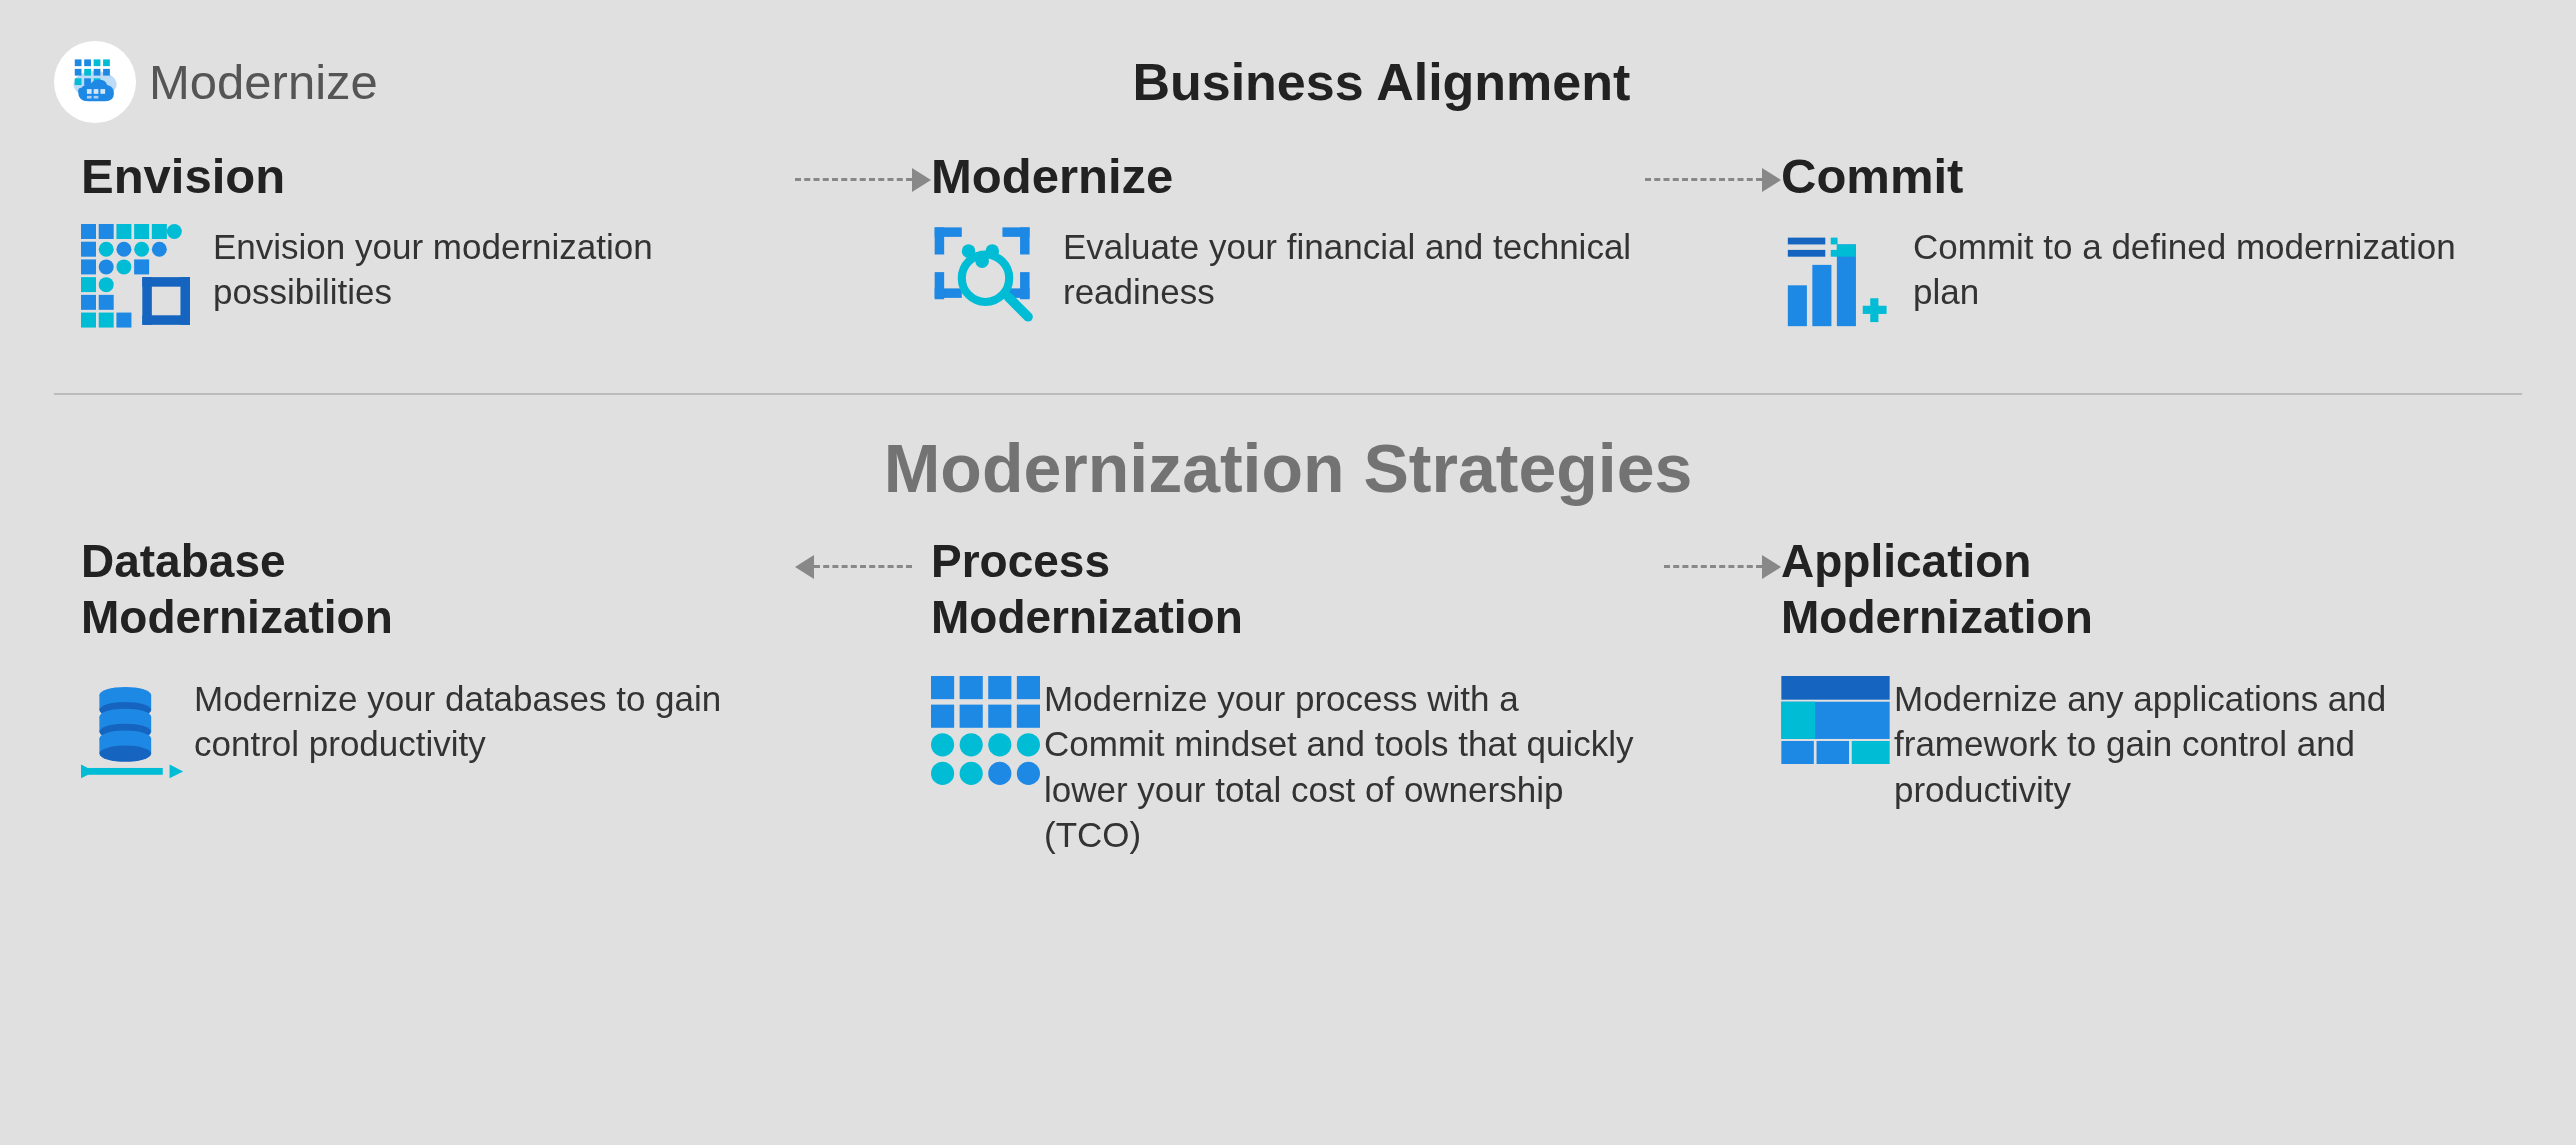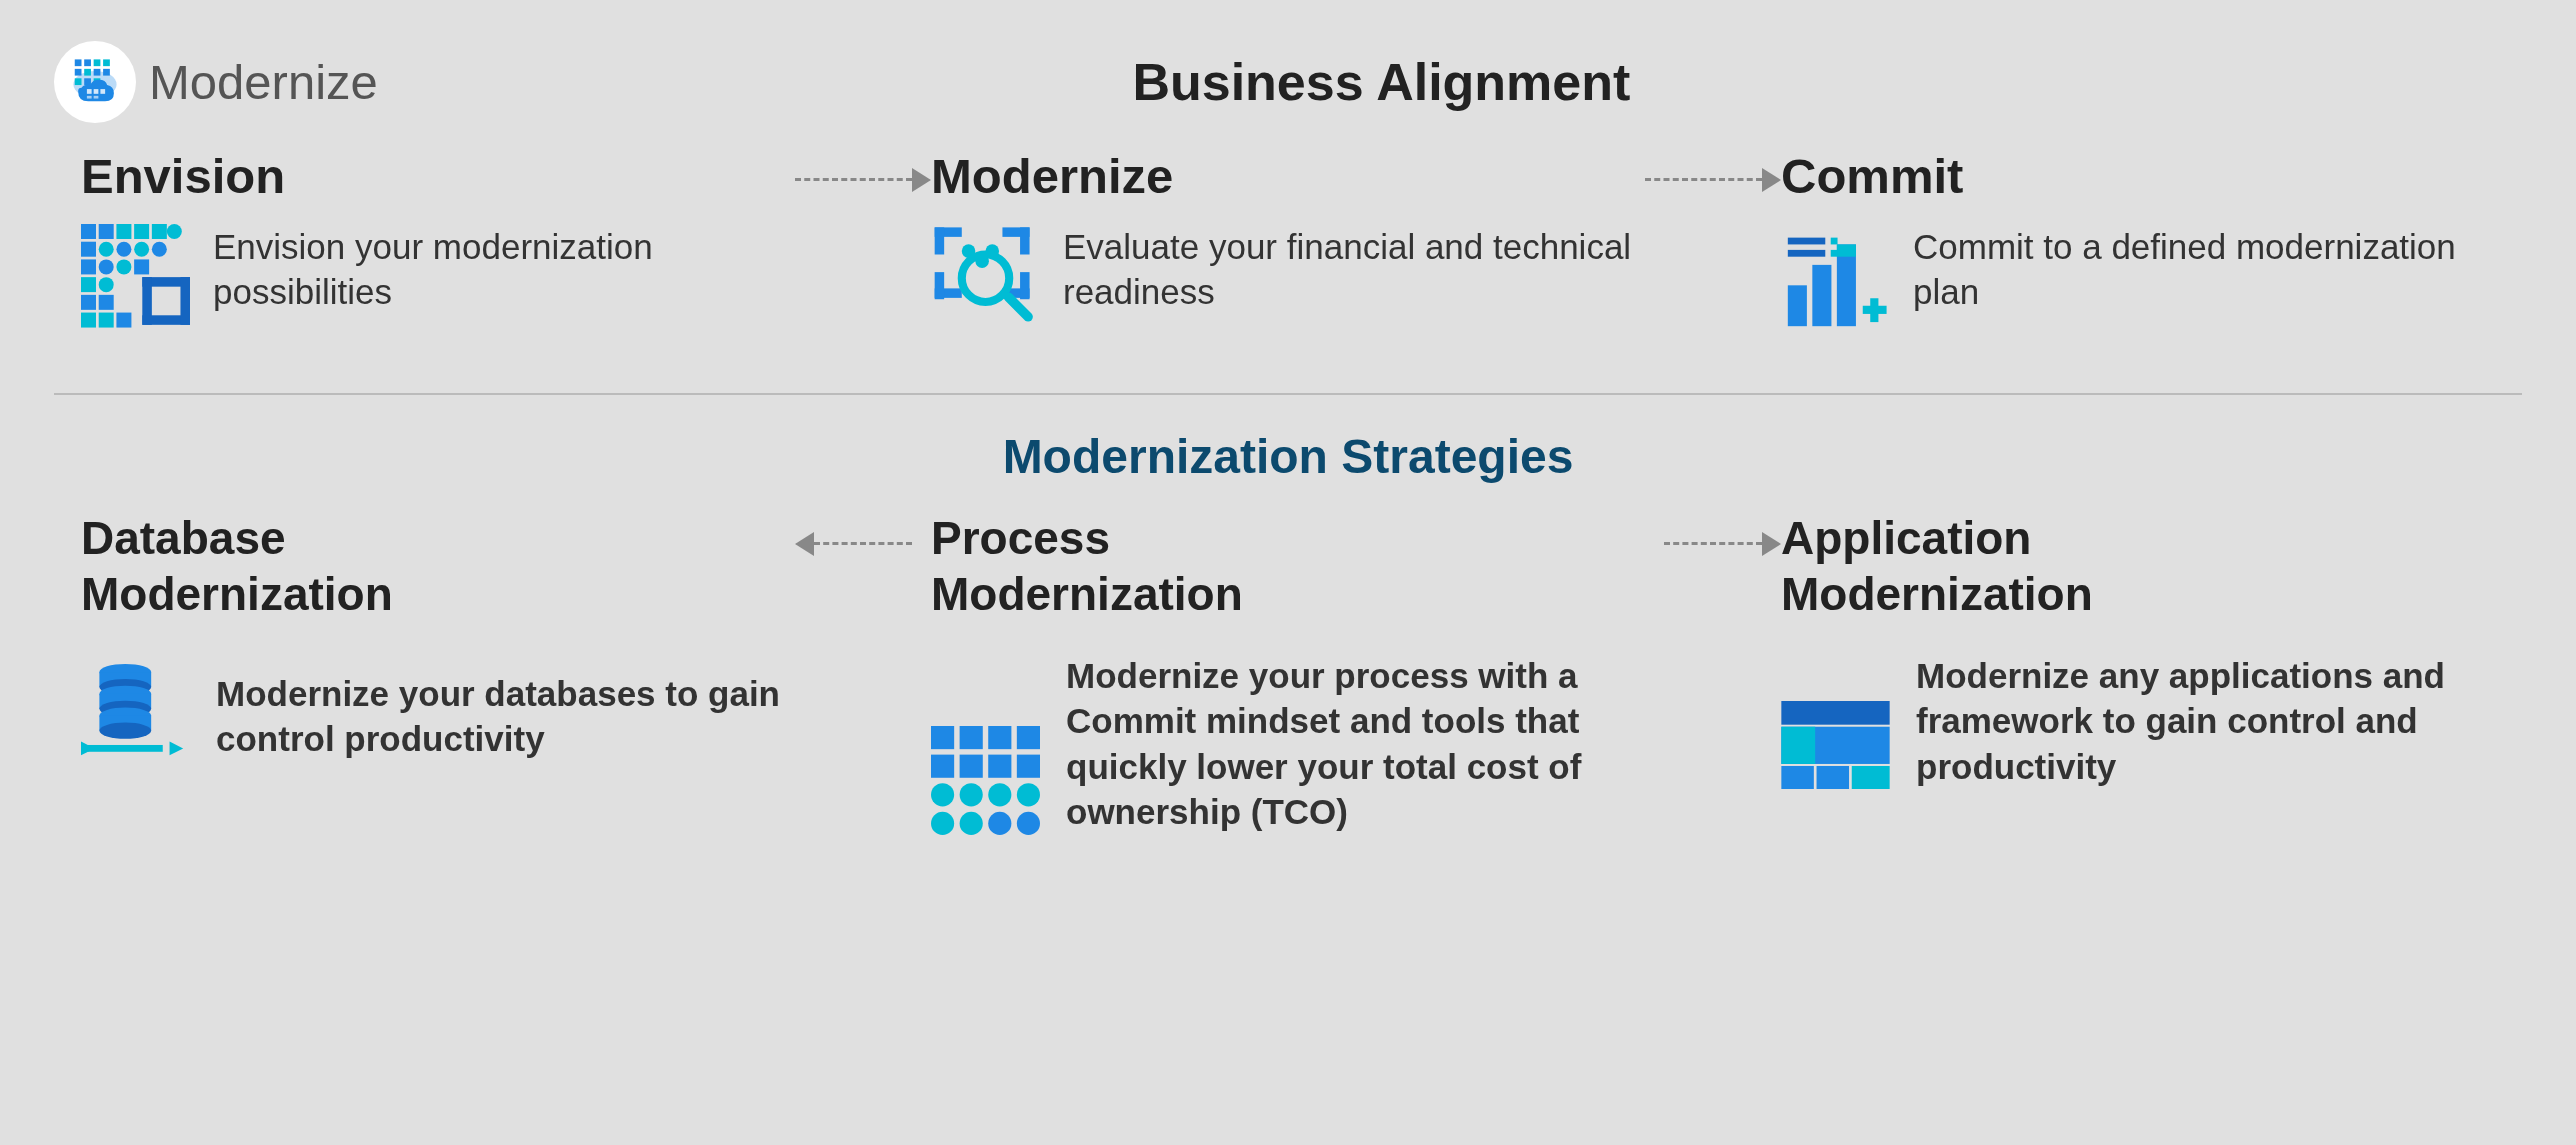--- a/index.html
+++ b/index.html
@@ -51,23 +51,23 @@
       text-align: center;
       font-size: 52px;
       font-weight: 700;
       color: #222;
       margin-right: 150px;
     }
 
     
     .section-title {
       text-align: center;
-      font-size: 48px;
+      font-size: 68px;
       font-weight: 700;
-      color: #0c4a6e;
+      color: #737373;
       margin-bottom: 27px;
     }
 
     
     .business-alignment-section {
       padding: 13.6px 27px 27px 27px;
     }
     .steps-row {
       display: flex;
       align-items: flex-start;
@@ -155,23 +155,22 @@
     }
     .strategy-title {
       font-size: 46px;
       font-weight: 700;
       color: #222;
       line-height: 1.2;
       margin-bottom: 31px;
     }
     .strategy-content {
       display: flex;
-      align-items: flex-end;
-      gap: 26px;
-      font-weight: bold;
+      align-items: flex-start;
+      gap: 4px;
     }
     .strategy-desc {
       font-size: 35px;
       color: #333;
       line-height: 1.3;
     }
 
     
     .icon-envision svg,
     .icon-evaluate svg,

